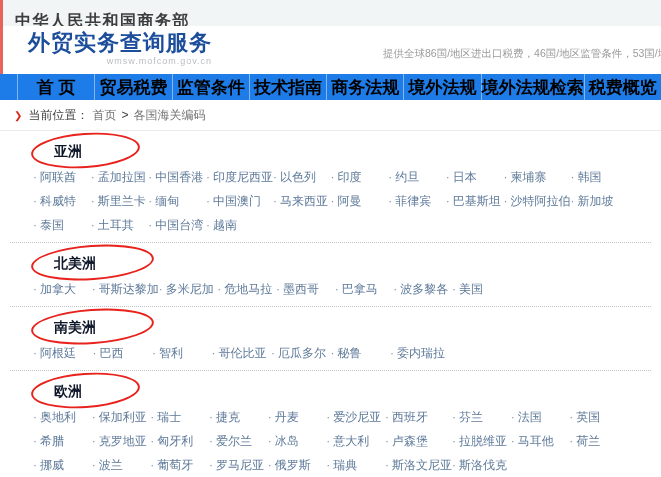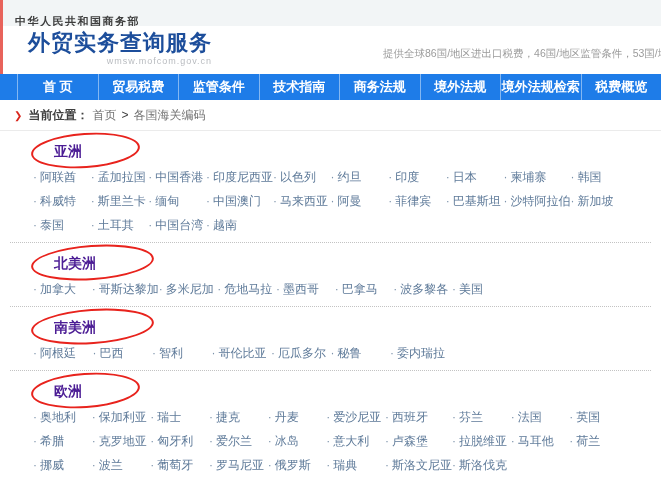--- a/index.html
+++ b/index.html
@@ -5,44 +5,44 @@
   html,body{margin:0;padding:0;}
   body{
     width:661px;height:477px;overflow:hidden;background:#fff;position:relative;
     font-family:"Liberation Sans","DejaVu Sans",sans-serif;
     -webkit-font-smoothing:antialiased;
   }
   .red-stripe{position:absolute;left:0;top:0;width:3px;height:74px;background:#e8635b;z-index:9;}
   
   .topstrip{height:26px;background:#f2f5f6;display:flex;align-items:center;padding-left:15px;box-sizing:border-box;}
   .logo-block{display:flex;flex-direction:column;justify-content:center;}
-  .logo-cn{font-size:11px;font-weight:bold;color:#3d3d3d;letter-spacing:1.5px;line-height:12px;margin-top:22px;}
+  .logo-cn{font-size:16px;font-weight:bold;color:#3d3d3d;letter-spacing:1.5px;line-height:12px;margin-top:22px;}
   .logo-en{font-size:6px;color:#9aa2a8;line-height:6px;margin-top:1px;transform:scale(.72);transform-origin:0 50%;white-space:nowrap;}
   
   .header{height:48px;position:relative;background:#fff;}
   .site-block{position:absolute;left:28px;top:4px;text-align:right;}
   .site-title{font-size:22px;font-weight:bold;color:#1d4e9b;letter-spacing:1px;line-height:26px;}
   .site-url{font-size:9px;color:#b9bcc0;letter-spacing:1px;margin-top:0px;}
   .tagline{position:absolute;left:383px;top:21px;font-size:10.5px;color:#9b9b9b;white-space:nowrap;}
   
   .nav{height:26px;background:#1e7ce8;display:flex;align-items:stretch;}
   .nav-stub{width:17px;border-right:1px solid rgba(255,255,255,.45);}
-  .nav-item{flex:1;display:flex;align-items:center;justify-content:center;color:#ffffff;font-size:13px;
+  .nav-item{flex:1;display:flex;align-items:center;justify-content:center;color:#000000;font-size:17px;
     font-weight:bold;border-right:1px solid rgba(255,255,255,.45);cursor:pointer;white-space:nowrap;text-decoration:none;}
   .nav-item:last-child{border-right:none;}
   
   .breadcrumb{height:30px;display:flex;align-items:center;border-bottom:1px solid #ebebeb;padding-left:14px;font-size:12px;color:#404040;}
   .crumb-arrow{color:#d9261c;font-size:10px;margin-right:6px;font-weight:bold;}
-  .crumb-prefix{font-weight:bold;margin-right:4px;}
+  .crumb-prefix{font-weight:normal;margin-right:4px;}
   .crumb-link{color:#737373;text-decoration:none;cursor:pointer;text-align:center;}
   .crumb-sep{margin:0 5px;color:#404040;}
   
   .section{padding-top:10px;}
   .sec-head-row{height:20px;margin-left:54px;}
-  .sec-head{position:relative;display:inline-block;font-size:14px;font-weight:bold;color:#4c1d95;line-height:20px;cursor:pointer;text-decoration:none;}
+  .sec-head{position:relative;display:inline-block;font-size:14px;font-weight:bold;color:#0f172a;line-height:20px;cursor:pointer;text-decoration:none;}
   .sec-ellipse{position:absolute;top:-8px;bottom:-7px;left:-23px;right:-58px;border:2px solid #e8231d;border-radius:50%;transform:rotate(-4deg);pointer-events:none;}
   .grid{margin:4px 33px 0 33px;display:grid;grid-template-columns:repeat(10,1fr);}
   .country{font-size:12px;color:#5e7a99;line-height:24px;white-space:nowrap;cursor:pointer;text-decoration:none;}
   .country .dot{margin-right:3px;color:#7d93ab;}
   .divider{border-bottom:1px dotted #c3c3c3;margin:5px 10px 0 10px;height:0;}
 </style>
 </head>
 <body>
 
 <div class="red-stripe"></div>
@@ -86,22 +86,22 @@
 <div id="sections">
 
 <div class="section">
       <div class="sec-head-row"><a class="sec-head">亚洲<span class="sec-ellipse" style="border-color: rgb(232, 35, 29);"></span></a></div>
       <div class="grid">
         <a class="country"><span class="dot">·</span><span>阿联酋</span></a>
         <a class="country"><span class="dot">·</span><span>孟加拉国</span></a>
         <a class="country"><span class="dot">·</span><span>中国香港</span></a>
         <a class="country"><span class="dot">·</span><span>印度尼西亚</span></a>
         <a class="country"><span class="dot">·</span><span>以色列</span></a>
+        <a class="country"><span class="dot">·</span><span>印度</span></a>
         <a class="country"><span class="dot">·</span><span>约旦</span></a>
-        <a class="country"><span class="dot">·</span><span>印度</span></a>
         <a class="country"><span class="dot">·</span><span>日本</span></a>
         <a class="country"><span class="dot">·</span><span>柬埔寨</span></a>
         <a class="country"><span class="dot">·</span><span>韩国</span></a>
         <a class="country"><span class="dot">·</span><span>科威特</span></a>
         <a class="country"><span class="dot">·</span><span>斯里兰卡</span></a>
         <a class="country"><span class="dot">·</span><span>缅甸</span></a>
         <a class="country"><span class="dot">·</span><span>中国澳门</span></a>
         <a class="country"><span class="dot">·</span><span>马来西亚</span></a>
         <a class="country"><span class="dot">·</span><span>阿曼</span></a>
         <a class="country"><span class="dot">·</span><span>菲律宾</span></a>

